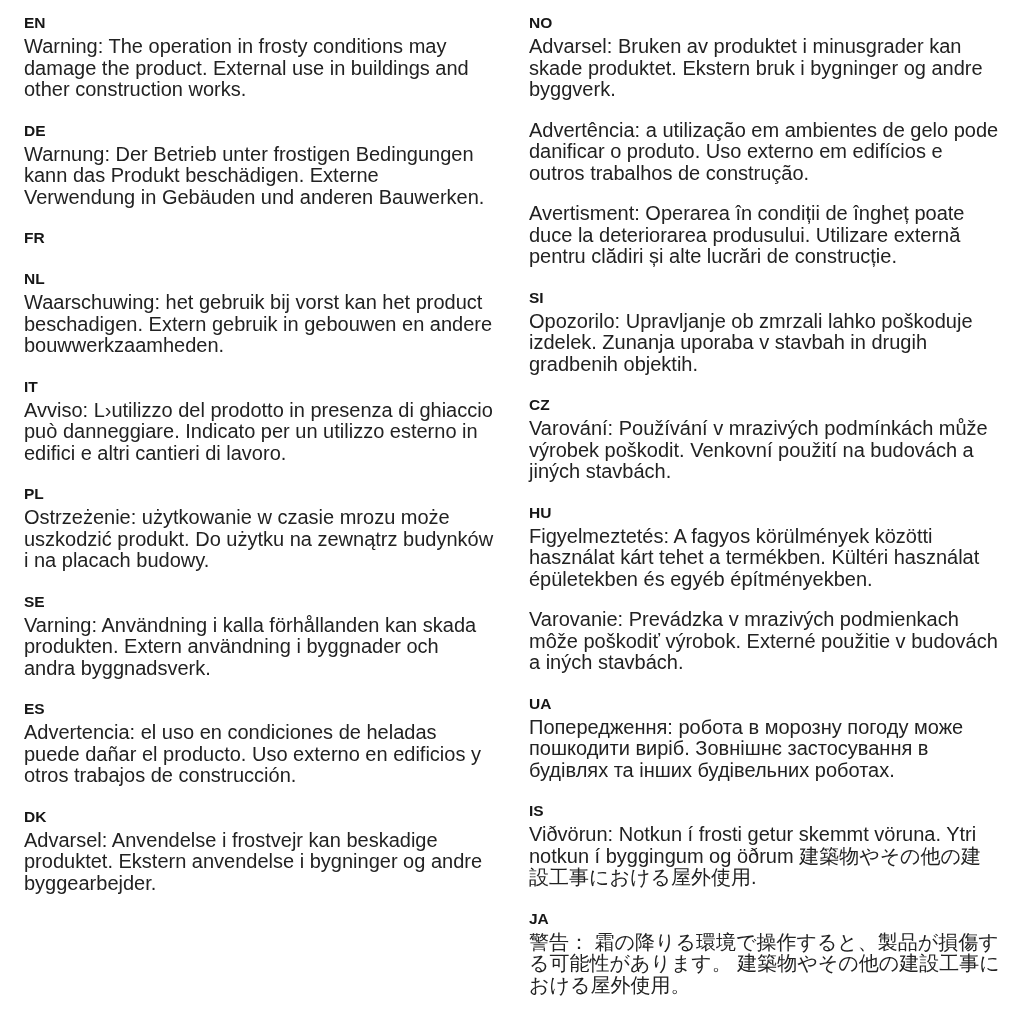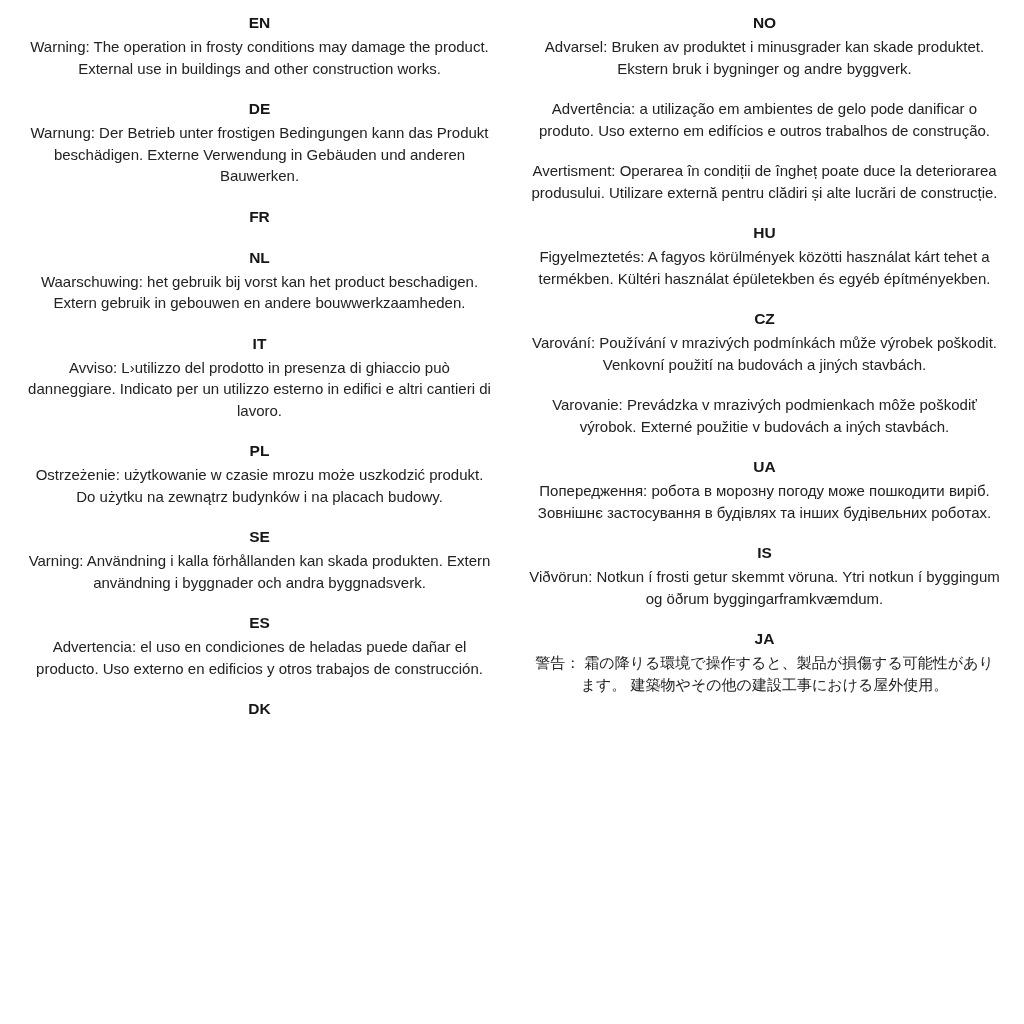--- a/index.html
+++ b/index.html
@@ -23,31 +23,30 @@
     display: grid;
     grid-template-columns: 1fr 1fr;
     column-gap: 34px;
     align-items: start;
   }
   .col {
     min-width: 0;
   }
   .lang-section {
     margin: 0 0 19px 0;
-    text-align: center;
   }
   .lang-code {
     font-size: 15.5px;
     line-height: 22px;
     font-weight: 700;
     margin: 0 0 2px 0;
     color: #161616;
   }
   .lang-text {
-    font-size: 15px;
+    font-size: 20px;
     line-height: 21.5px;
     font-weight: 400;
     margin: 0;
     color: #222222;
   }
 </style>
 </head>
 <body>
 
 <div class="doc">
@@ -88,62 +87,67 @@
       <p class="lang-text">Varning: Användning i kalla förhållanden kan skada produkten. Extern användning i byggnader och andra byggnadsverk.</p>
     </section>
 
     <section class="lang-section">
       <h2 class="lang-code">ES</h2>
       <p class="lang-text">Advertencia: el uso en condiciones de heladas puede dañar el producto. Uso externo en edificios y otros trabajos de construcción.</p>
     </section>
 
     <section class="lang-section">
       <h2 class="lang-code">DK</h2>
+      <p class="lang-text">Advarsel: Anvendelse i frostvejr kan beskadige produktet. Ekstern anvendelse i bygninger og andre byggearbejder.</p>
     </section>
 
   </div>
 
   <div class="col">
 
     <section class="lang-section">
       <h2 class="lang-code">NO</h2>
       <p class="lang-text">Advarsel: Bruken av produktet i minusgrader kan skade produktet. Ekstern bruk i bygninger og andre byggverk.</p>
     </section>
 
     <section class="lang-section">
       <p class="lang-text">Advertência: a utilização em ambientes de gelo pode danificar o produto. Uso externo em edifícios e outros trabalhos de construção.</p>
     </section>
 
     <section class="lang-section">
       <p class="lang-text">Avertisment: Operarea în condiții de îngheț poate duce la deteriorarea produsului. Utilizare externă pentru clădiri și alte lucrări de construcție.</p>
     </section>
 
-
     <section class="lang-section">
-      <h2 class="lang-code">HU</h2>
-      <p class="lang-text">Figyelmeztetés: A fagyos körülmények közötti használat kárt tehet a termékben. Kültéri használat épületekben és egyéb építményekben.</p>
+      <h2 class="lang-code">SI</h2>
+      <p class="lang-text">Opozorilo: Upravljanje ob zmrzali lahko poškoduje izdelek. Zunanja uporaba v stavbah in drugih gradbenih objektih.</p>
     </section>
 
     <section class="lang-section">
       <h2 class="lang-code">CZ</h2>
       <p class="lang-text">Varování: Používání v mrazivých podmínkách může výrobek poškodit. Venkovní použití na budovách a jiných stavbách.</p>
+    </section>
+
+    <section class="lang-section">
+      <h2 class="lang-code">HU</h2>
+      <p class="lang-text">Figyelmeztetés: A fagyos körülmények közötti használat kárt tehet a termékben. Kültéri használat épületekben és egyéb építményekben.</p>
     </section>
 
     <section class="lang-section">
       <p class="lang-text">Varovanie: Prevádzka v mrazivých podmienkach môže poškodiť výrobok. Externé použitie v budovách a iných stavbách.</p>
     </section>
 
     <section class="lang-section">
       <h2 class="lang-code">UA</h2>
       <p class="lang-text">Попередження: робота в морозну погоду може пошкодити виріб. Зовнішнє застосування в будівлях та інших будівельних роботах.</p>
     </section>
 
     <section class="lang-section">
       <h2 class="lang-code">IS</h2>
-      <p class="lang-text">Viðvörun: Notkun í frosti getur skemmt vöruna. Ytri notkun í byggingum og öðrum byggingarframkvæmdum.</p>
+      <p class="lang-text">Viðvörun: Notkun í frosti getur skemmt vöruna. Ytri notkun í byggingum og öðrum 建築物やその他の建設工事における屋外使用.</p>
     </section>
 
     <section class="lang-section">
       <h2 class="lang-code">JA</h2>
       <p class="lang-text">警告： 霜の降りる環境で操作すると、製品が損傷する可能性があります。 建築物やその他の建設工事における屋外使用。</p>
     </section>
 
   </div>
 
 </div>

